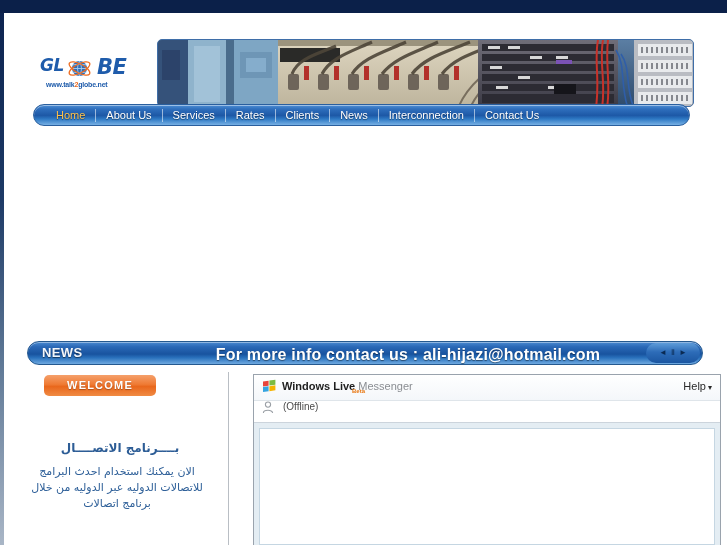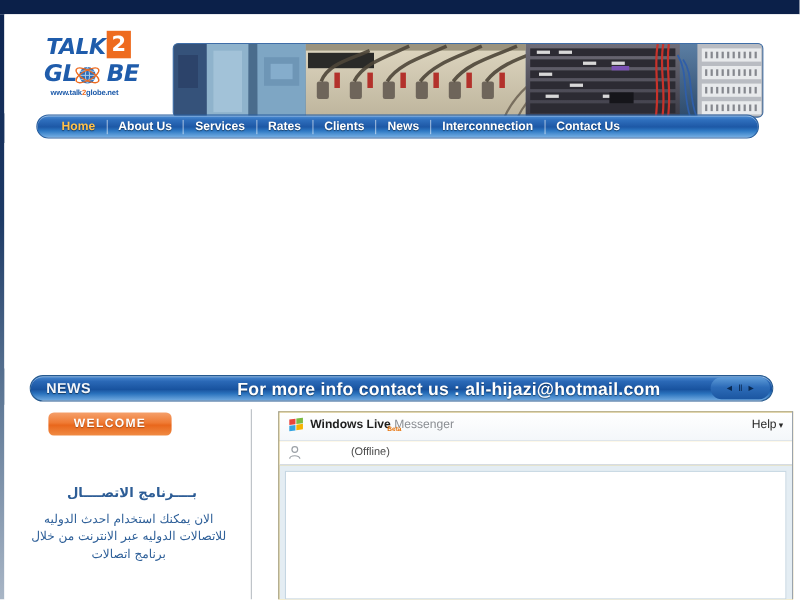--- a/index.html
+++ b/index.html
@@ -81,21 +81,21 @@
     position: absolute;
     left: 0; top: 25px;
     width: 96px;
     height: 27px;
   }
   .logo-gl {
     position: absolute;
     left: 0; top: 1px;
     font-family: "DejaVu Sans", sans-serif;
     font-weight: bold;
-    font-size: 21px;
+    font-size: 17px;
     color: #1f5cab;
     font-style: italic;
     letter-spacing: -0.5px;
   }
   .logo-be {
     position: absolute;
     left: 57px; top: 1px;
     font-family: "DejaVu Sans", sans-serif;
     font-weight: bold;
     font-size: 21px;
@@ -144,21 +144,21 @@
     background: linear-gradient(to bottom, #4f8fd4 0%, #2f6fbd 20%, #1d58a6 52%, #2e79c4 70%, #77b0e4 100%);
     border: 1px solid #2a5f9e;
     box-sizing: border-box;
     display: flex;
     align-items: center;
     padding-left: 12px;
     box-shadow: inset 0 1px 0 rgba(255,255,255,0.45);
   }
   .nav-item {
     font-size: 11px;
-    font-weight: bold;
+    font-weight: normal;
     color: #ffffff;
     padding: 0 10px;
     text-shadow: 0 1px 1px rgba(0,0,0,0.45);
     cursor: pointer;
     white-space: nowrap;
   }
   .nav-item.active { color: #ffc14a; }
   .nav-sep {
     width: 1px;
     height: 13px;
@@ -343,22 +343,21 @@
   }
   .msn-statusrow {
     position: absolute;
     left: 0; top: 26px;
     width: 100%;
     height: 22px;
     background: #ffffff;
     border-bottom: 1px solid #ccd4dc;
     box-sizing: border-box;
     display: flex;
-    align-items: center;
-    gap: 36px;
+    align-items: flex-start;
   }
   .msn-avatar {
     margin-left: 8px;
     width: 12px; height: 13px;
     display: block;
   }
   .msn-status-text {
     margin-left: 9px;
     font-size: 10px;
     color: #4a4a4a;
@@ -382,24 +381,20 @@
 </style>
 </head>
 <body>
 
 <div class="top-strip"></div>
 <div class="left-edge"></div>
 
 <div class="header">
 
   <div class="logo">
-    <div class="logo-row1">
-      <span class="logo-talk">TALK</span>
-      <span class="logo-two">2</span>
-    </div>
     <div class="logo-row2">
       <span class="logo-gl">GL</span>
       <span class="logo-globe-o">
         <svg width="25" height="23" viewBox="0 0 25 23">
           <ellipse cx="12.5" cy="11.5" rx="7.5" ry="7.5" fill="#2f6cb5"></ellipse>
           <path d="M5.5 8 Q12.5 6 19.5 8 M5 11.5 H20 M5.5 15 Q12.5 17 19.5 15" stroke="#a9cdee" stroke-width="0.9" fill="none"></path>
           <path d="M12.5 4 Q8.5 11.5 12.5 19 M12.5 4 Q16.5 11.5 12.5 19" stroke="#a9cdee" stroke-width="0.9" fill="none"></path>
           <ellipse cx="12.5" cy="11.5" rx="11.5" ry="4.5" fill="none" stroke="#ee6b1f" stroke-width="1.2" transform="rotate(-28 12.5 11.5)"></ellipse>
           <ellipse cx="12.5" cy="11.5" rx="11.5" ry="4.5" fill="none" stroke="#ee6b1f" stroke-width="1.2" transform="rotate(28 12.5 11.5)"></ellipse>
         </svg>
@@ -582,21 +577,21 @@
     <span class="c">Ⅱ</span>
     <span class="c">►</span>
   </span>
 </div>
 
 <div class="lower"></div>
 <div class="col-divider"></div>
 
 <div class="welcome-badge">WELCOME</div>
 <div class="arabic-head">بــــرنامج الاتصــــال</div>
-<div class="arabic-body">الان يمكنك استخدام احدث الدوليه للاتصالات الدوليه عبر الانترنت من خلال برنامج اتصالات</div>
+<div class="arabic-body">الان يمكنك استخدام احدث البرامج للاتصالات الدوليه عبر الدوليه من خلال برنامج اتصالات</div>
 
 <div class="msn">
 
   <div class="msn-titlebar">
     <div class="msn-brand">
       <svg class="win-flag" viewBox="0 0 15 14">
         <g transform="skewY(-8)">
           <rect x="1" y="2.6" width="5.6" height="5" fill="#e8453c"></rect>
           <rect x="7.4" y="2.6" width="6" height="5" fill="#7cbb42"></rect>
           <rect x="1" y="8.2" width="5.6" height="5" fill="#35a4e0"></rect>

